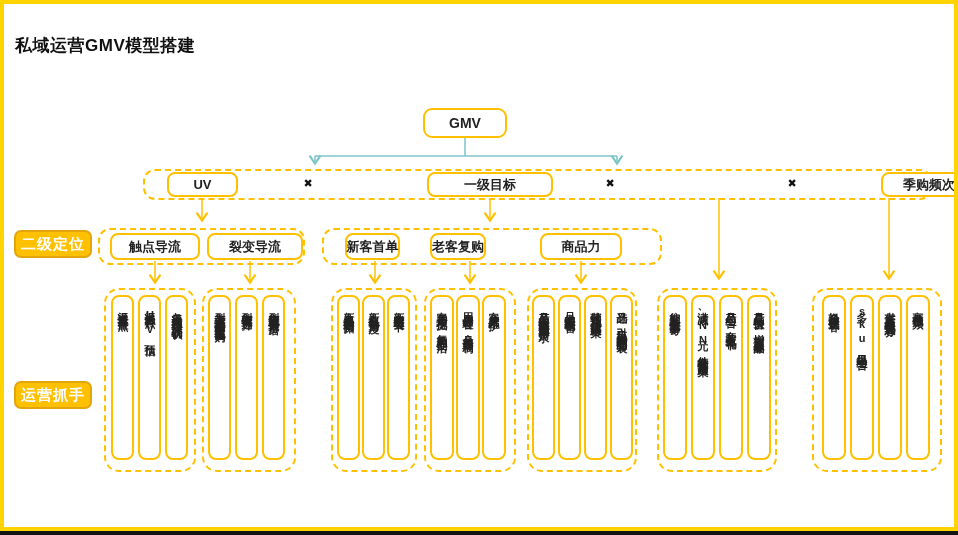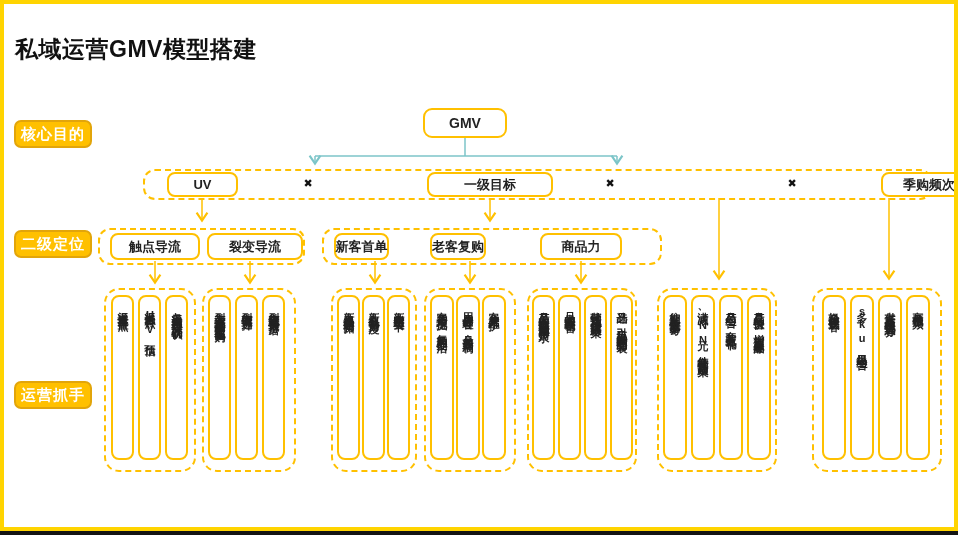--- a/index.html
+++ b/index.html
@@ -9,21 +9,21 @@
     --ink:#1a1a1a;
     --badge-border:#E2A50A;
     --badge-text:#ffffff;
   }
   *{box-sizing:border-box;}
   html,body{margin:0;padding:0;background:#e9e9e9;font-family:"Liberation Sans","DejaVu Sans",sans-serif;}
   .canvas{position:relative;width:958px;height:535px;background:#ffffff;overflow:hidden;}
   .frame{position:absolute;left:0;top:0;right:0;bottom:4px;border:4px solid var(--frame);pointer-events:none;z-index:9;}
   .bottom-line{position:absolute;left:0;right:0;bottom:0;height:4px;background:#141414;z-index:10;}
 
-  .title{position:absolute;left:15px;top:34px;font-size:23px;font-weight:800;color:#111;letter-spacing:0.5px;white-space:nowrap;}
+  .title{position:absolute;left:15px;top:34px;font-size:17px;font-weight:800;color:#111;letter-spacing:0.5px;white-space:nowrap;}
 
   .badge{position:absolute;left:14px;width:78px;height:28px;background:var(--gold);
     border:2px solid var(--badge-border);border-radius:7px;color:var(--badge-text);
     font-size:15px;font-weight:700;display:flex;align-items:center;justify-content:center;
     letter-spacing:1px;white-space:nowrap;}
 
   .node{position:absolute;background:#fff;border:2px solid var(--gold);border-radius:8px;
     display:flex;align-items:center;justify-content:center;font-weight:700;color:#222;
     white-space:nowrap;z-index:3;}
   .gmv{left:423px;top:108px;width:84px;height:30px;font-size:14px;border-width:2.5px;border-radius:9px;}
@@ -45,39 +45,38 @@
 
   .connectors{position:absolute;left:0;top:0;z-index:5;pointer-events:none;}
 </style>
 </head>
 <body>
 
 <div class="canvas">
 
   <div class="title">私域运营GMV模型搭建</div>
 
-  <div class="badge" style="top:120px">核心目的</div>
   <div class="badge" style="top:381px">运营抓手</div>
   <div class="badge" style="top:230px">二级定位</div>
 
   <div class="node gmv">GMV</div>
 
   <div class="dashed lv1frame"></div>
   <div class="node lv1" style="left:167px;width:71px">UV</div>
   <span class="op" style="left:308px">✖</span>
   <div class="node lv1" style="left:427px;width:126px">一级目标</div>
   <span class="op" style="left:610px">✖</span>
   <span class="op" style="left:792px">✖</span>
   <div class="node lv1" style="left:881px;width:96px">季购频次</div>
 
   <div class="dashed lv2frameA"></div>
   <div class="dashed lv2frameB"></div>
   <div class="node lv2" style="left:110px;width:90px">触点导流</div>
   <div class="node lv2" style="left:207px;width:96px">裂变导流</div>
-  <div class="node lv2" style="left:334px;width:55px">新客首单</div>
+  <div class="node lv2" style="left:345px;width:55px">新客首单</div>
   <div class="node lv2" style="left:430px;width:56px">老客复购</div>
   <div class="node lv2" style="left:540px;width:82px">商品力</div>
 
   <div>
       <div class="dashed tframe" style="left: 104px; top: 288px; width: 92px; height: 184px;"></div>
       <div class="vbox" style="left: 111px; width: 23px; line-height: 19px;">渠道流量盘点</div>
       <div class="vbox" style="left: 138px; width: 23px; line-height: 19px;">渠道触点UV预估</div>
       <div class="vbox" style="left: 165px; width: 23px; line-height: 19px;">各渠道与触点导流方式确认</div>
       <div class="dashed tframe" style="left: 202px; top: 288px; width: 94px; height: 184px;"></div>
       <div class="vbox" style="left: 208px; width: 23px; line-height: 19px;">裂变方式选择如任务宝红包团购</div>

